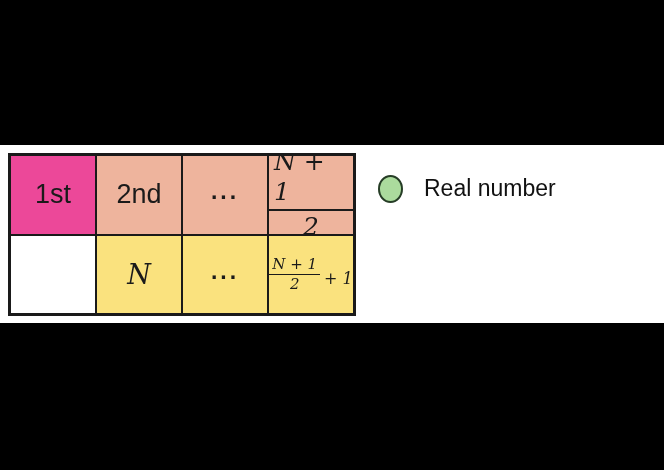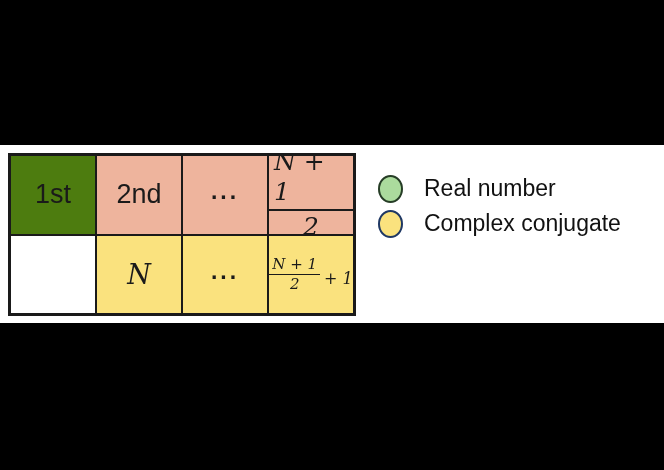--- a/index.html
+++ b/index.html
@@ -66,21 +66,21 @@
   }
   .legend-label { font-size:23px; color:#111; white-space:nowrap; }
 </style>
 </head>
 <body>
 
 <div class="band"></div>
 
 <div class="sym-table">
 
-  <div class="cell" style="background: #4d7c0f;">
+  <div class="cell" style="background: #ec4899;">
     <span>1st</span>
   </div>
   <div class="cell" style="background: rgb(238, 180, 157);">
     <span>2nd</span>
   </div>
   <div class="cell" style="background: rgb(238, 180, 157);">
     <span class="dots">...</span>
   </div>
   <div class="cell" style="background: rgb(238, 180, 157);">
     <span class="frac frac-big">
@@ -107,17 +107,13 @@
       <span class="suffix">+ 1</span>
     </span>
   </div>
 </div>
 
 <div class="legend">
   <div class="legend-row">
     <span class="legend-swatch" style="background: rgb(171, 219, 157); border-color: rgb(38, 61, 38);"></span>
     <span class="legend-label">Real number</span>
   </div>
-  <div class="legend-row">
-    <span class="legend-swatch" style="background: rgb(250, 226, 126); border-color: rgb(31, 56, 100);"></span>
-    <span class="legend-label">Complex conjugate</span>
-  </div>
 </div>
 
 </body></html>

